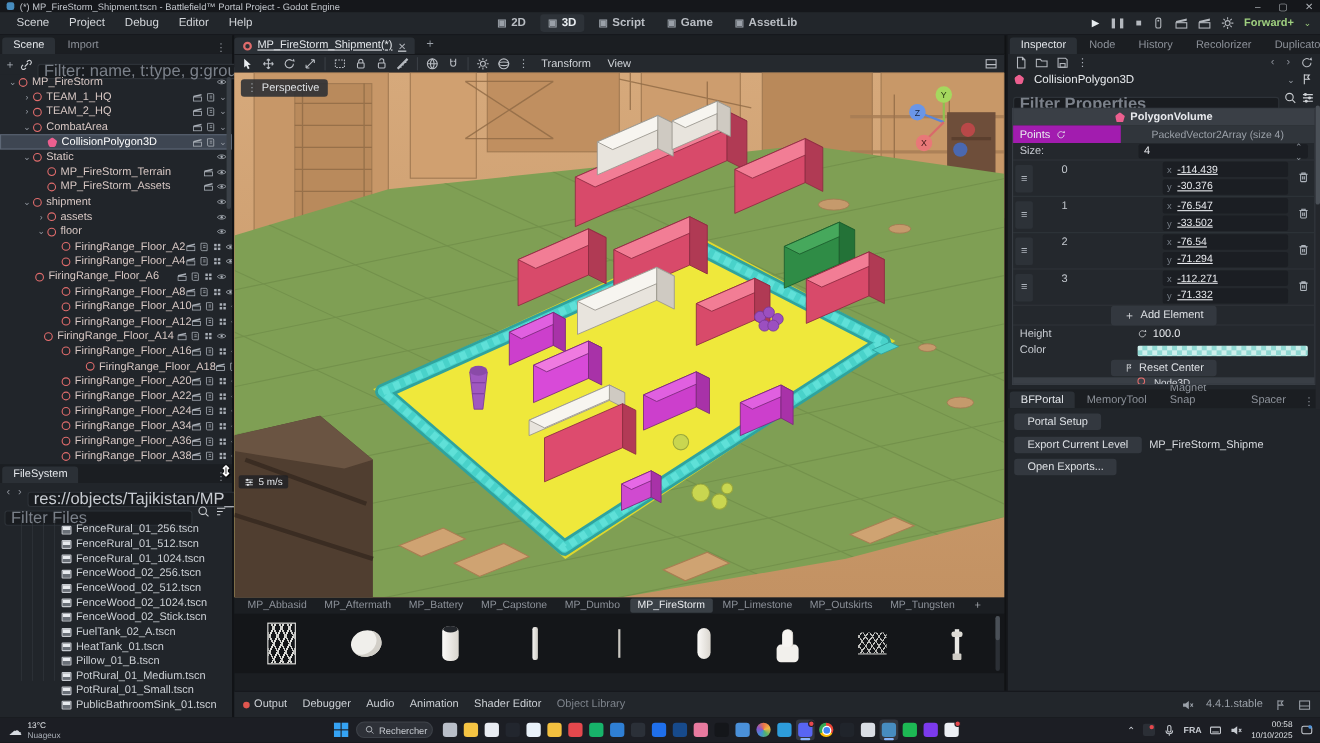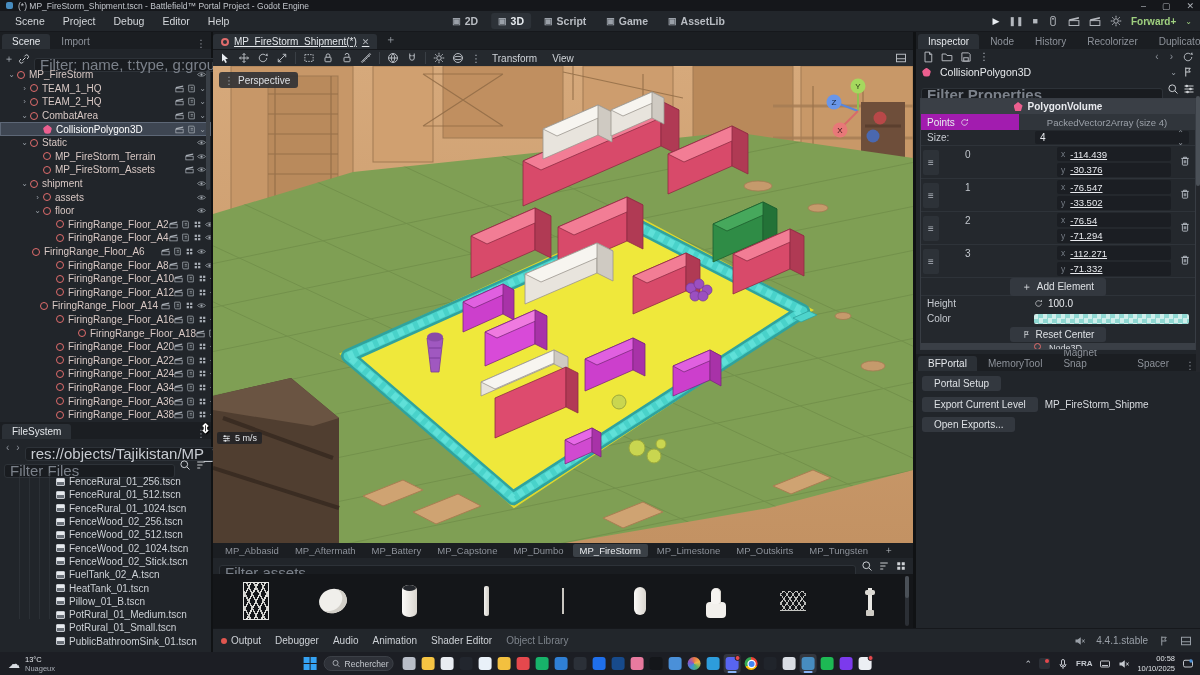--- a/index.html
+++ b/index.html
@@ -1122,34 +1122,20 @@
       <span class="mtab ">MP_Aftermath</span>
       <span class="mtab ">MP_Battery</span>
       <span class="mtab ">MP_Capstone</span>
       <span class="mtab ">MP_Dumbo</span>
       <span class="mtab active">MP_FireStorm</span>
       <span class="mtab ">MP_Limestone</span>
       <span class="mtab ">MP_Outskirts</span>
       <span class="mtab ">MP_Tungsten</span>
       <span class="mtab" style="color:#b9bdc3">＋</span>
     </div>
-  <div id="asset-filter">
-    <div class="inputbox">
-      <span class="ph">Filter assets</span>
-    </div>
-    <svg class="ic">
-        <use href="#i-search"></use>
-      </svg>
-    <svg class="ic">
-        <use href="#i-sort"></use>
-      </svg>
-    <svg class="ic">
-        <use href="#i-groups"></use>
-      </svg>
-  </div>
   <div id="asset-strip">
     <div class="tile">
         <div class="sh sh-scaffold"></div>
       </div>
       <div class="tile">
         <div class="sh sh-plate"></div>
       </div>
       <div class="tile">
         <div class="sh sh-cyl"></div>
       </div>

